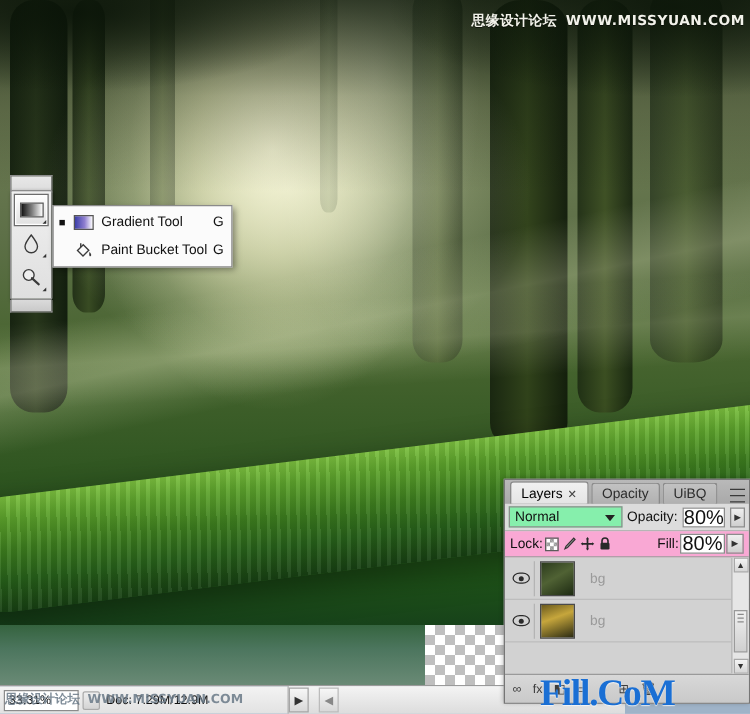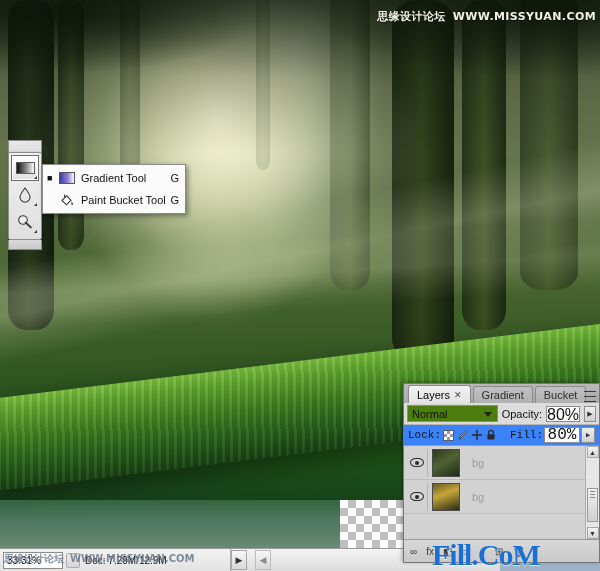--- a/index.html
+++ b/index.html
@@ -233,21 +233,21 @@
     position:absolute; right:3px; bottom:1px; width:12px; height:11px;
     display:flex; flex-direction:column; justify-content:space-between;
   }
   #panel-menu i { display:block; height:1px; background:#3a3a3a; }
 
   #blend-row {
     height:22px; display:flex; align-items:center; gap:4px;
     padding:0 3px; background:#dcdcdc; border-bottom:1px solid #b5b5b5;
   }
   #blend-select {
-    width:108px; height:17px; background:#4d7c0f; border:1px solid #8c8c8c;
+    width:108px; height:17px; background:#86efac; border:1px solid #8c8c8c;
     display:flex; align-items:center; padding-left:4px; font-size:11px; color:#111;
     position:relative;
   }
   #blend-select .caret {
     position:absolute; right:5px; top:6px; width:0; height:0;
     border-left:4px solid transparent; border-right:4px solid transparent;
     border-top:5px solid #222;
   }
   .num-label { font-size:11px; color:#111; }
   .num-field {
@@ -255,21 +255,21 @@
     text-align:center; font-size:16px; color:#111; line-height:15px;
   }
   .spin {
     width:14px; height:16px; background:linear-gradient(180deg,#efefef,#cfcfcf);
     border:1px solid #8c8c8c; display:flex; align-items:center; justify-content:center;
     font-size:7px; color:#333;
   }
 
   #lock-row {
     height:21px; display:flex; align-items:center; gap:1px;
-    padding:0 4px; background:#3b82f6; border-bottom:1px solid #9a9a9a;font-family:Liberation Mono, monospace;
+    padding:0 4px; background:#f9a8d4; border-bottom:1px solid #9a9a9a;
   }
   .lock-ico {
     width:13px; height:13px; display:flex; align-items:center; justify-content:center;
     font-size:10px; color:#222;
   }
   .chk-ico {
     width:11px; height:11px; border:1px solid #5c5c5c;
     background-image:
       linear-gradient(45deg,#9a9a9a 25%,transparent 25%,transparent 75%,#9a9a9a 75%),
       linear-gradient(45deg,#9a9a9a 25%,#fff 25%,#fff 75%,#9a9a9a 75%);
@@ -427,24 +427,24 @@
     <span>–</span>
     <span>✕</span>
   </div>
 
   <div id="tabs-row">
     <div class="ptab active">
       <span>Layers</span>
       <span class="x">✕</span>
     </div>
     <div class="ptab">
-      <span>Gradient</span>
+      <span>Opacity</span>
     </div>
     <div class="ptab">
-      <span>Bucket</span>
+      <span>UiBQ</span>
     </div>
     <div id="panel-menu">
         <i></i>
         <i></i>
         <i></i>
       </div>
   </div>
 
   <div id="blend-row">
     <div id="blend-select">

